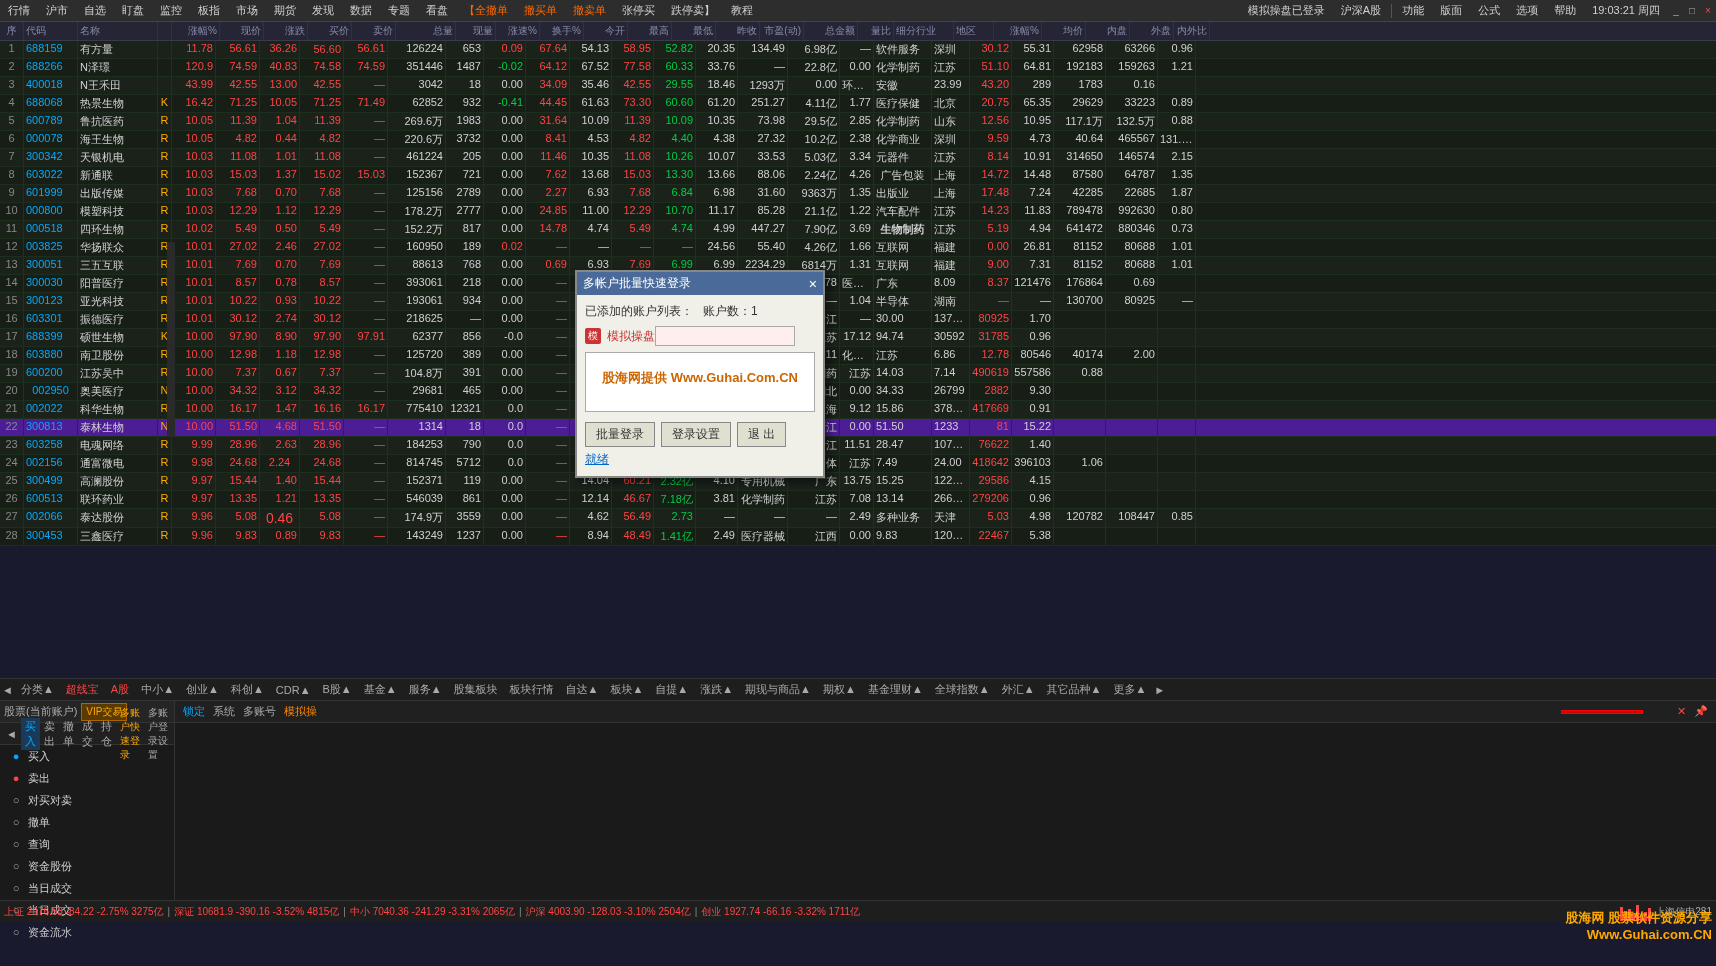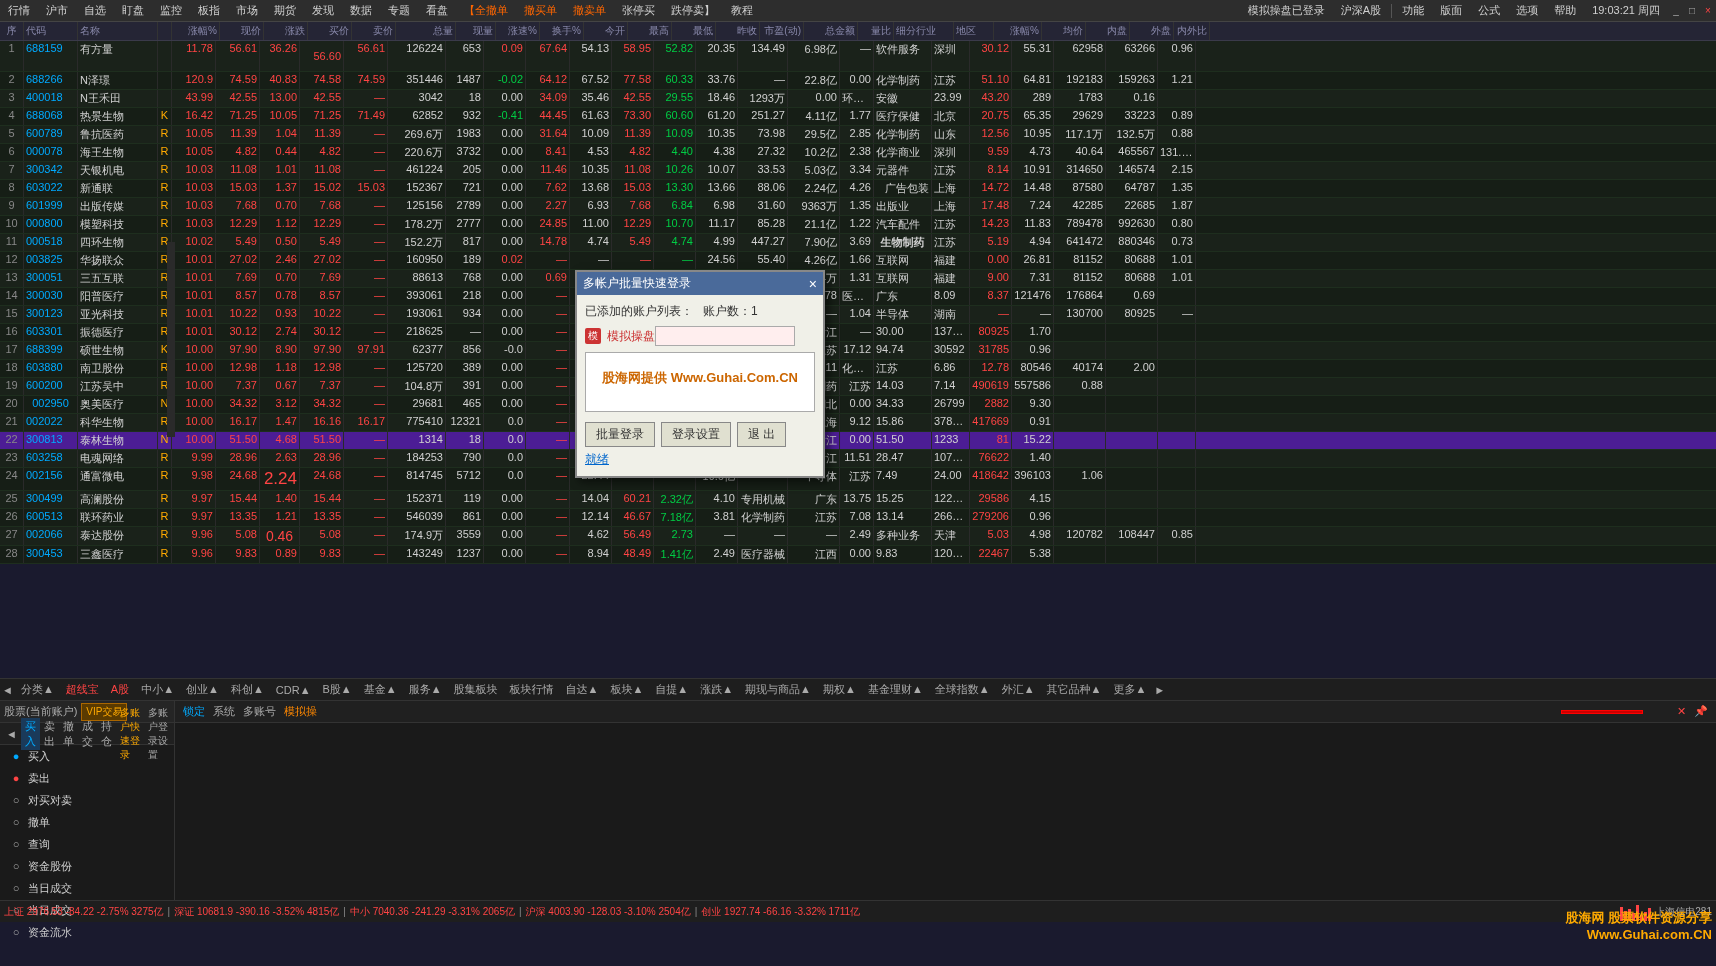--- a/index.html
+++ b/index.html
@@ -177,21 +177,21 @@
 
     <div id="table-body">
         <div class="table-row" style="background: rgb(26, 34, 26);">
           <div class="col" style="width: 24px; min-width: 24px; max-width: 24px; text-align: center; color: rgb(136, 136, 136); font-size: 11px; padding: 1px 2px; border-right: 1px solid rgb(42, 42, 42); overflow: hidden; white-space: nowrap;">1</div>
           <div class="col" style="width: 54px; min-width: 54px; max-width: 54px; text-align: left; color: rgb(0, 170, 255); font-size: 11px; padding: 1px 2px; border-right: 1px solid rgb(42, 42, 42); overflow: hidden; white-space: nowrap;">688159</div>
           <div class="col" style="width: 80px; min-width: 80px; max-width: 80px; text-align: left; color: rgb(208, 208, 208); font-size: 11px; padding: 1px 2px; border-right: 1px solid rgb(42, 42, 42); overflow: hidden; white-space: nowrap;">有方量</div>
           <div class="col" style="width: 14px; min-width: 14px; max-width: 14px; text-align: center; color: rgb(255, 170, 0); font-size: 11px; padding: 1px 2px; border-right: 1px solid rgb(42, 42, 42); overflow: hidden; white-space: nowrap;"></div>
           <div class="col" style="width: 44px; min-width: 44px; max-width: 44px; text-align: right; color: rgb(255, 68, 68); font-size: 11px; padding: 1px 2px; border-right: 1px solid rgb(42, 42, 42); overflow: hidden; white-space: nowrap;">11.78</div>
           <div class="col" style="width: 44px; min-width: 44px; max-width: 44px; text-align: right; color: rgb(255, 68, 68); font-size: 11px; padding: 1px 2px; border-right: 1px solid rgb(42, 42, 42); overflow: hidden; white-space: nowrap;">56.61</div>
           <div class="col" style="width: 40px; min-width: 40px; max-width: 40px; text-align: right; color: rgb(255, 68, 68); font-size: 11px; padding: 1px 2px; border-right: 1px solid rgb(42, 42, 42); overflow: hidden; white-space: nowrap;">36.26</div>
-          <div class="col" style="width: 44px; min-width: 44px; max-width: 44px; text-align: right; color: rgb(255, 68, 68); font-size: 11px; padding: 9px 2px; border-right: 1px solid rgb(42, 42, 42); overflow: hidden; white-space: nowrap;">56.60</div>
+          <div class="col" style="width: 44px; min-width: 44px; max-width: 44px; text-align: right; color: rgb(255, 68, 68); font-size: 11px; padding: 2px 2px; border-right: 1px solid rgb(42, 42, 42); overflow: hidden; white-space: nowrap;">56.60</div>
           <div class="col" style="width: 44px; min-width: 44px; max-width: 44px; text-align: right; color: rgb(255, 68, 68); font-size: 11px; padding: 1px 2px; border-right: 1px solid rgb(42, 42, 42); overflow: hidden; white-space: nowrap;">56.61</div>
           <div class="col" style="width: 58px; min-width: 58px; max-width: 58px; text-align: right; color: rgb(208, 208, 208); font-size: 11px; padding: 1px 2px; border-right: 1px solid rgb(42, 42, 42); overflow: hidden; white-space: nowrap;">126224</div>
           <div class="col" style="width: 38px; min-width: 38px; max-width: 38px; text-align: right; color: rgb(208, 208, 208); font-size: 11px; padding: 1px 2px; border-right: 1px solid rgb(42, 42, 42); overflow: hidden; white-space: nowrap;">653</div>
           <div class="col" style="width: 42px; min-width: 42px; max-width: 42px; text-align: right; color: rgb(255, 68, 68); font-size: 11px; padding: 1px 2px; border-right: 1px solid rgb(42, 42, 42); overflow: hidden; white-space: nowrap;">0.09</div>
           <div class="col" style="width: 44px; min-width: 44px; max-width: 44px; text-align: right; color: rgb(255, 68, 68); font-size: 11px; padding: 1px 2px; border-right: 1px solid rgb(42, 42, 42); overflow: hidden; white-space: nowrap;">67.64</div>
           <div class="col" style="width: 42px; min-width: 42px; max-width: 42px; text-align: right; color: rgb(208, 208, 208); font-size: 11px; padding: 1px 2px; border-right: 1px solid rgb(42, 42, 42); overflow: hidden; white-space: nowrap;">54.13</div>
           <div class="col" style="width: 42px; min-width: 42px; max-width: 42px; text-align: right; color: rgb(255, 68, 68); font-size: 11px; padding: 1px 2px; border-right: 1px solid rgb(42, 42, 42); overflow: hidden; white-space: nowrap;">58.95</div>
           <div class="col" style="width: 42px; min-width: 42px; max-width: 42px; text-align: right; color: rgb(0, 204, 68); font-size: 11px; padding: 1px 2px; border-right: 1px solid rgb(42, 42, 42); overflow: hidden; white-space: nowrap;">52.82</div>
           <div class="col" style="width: 42px; min-width: 42px; max-width: 42px; text-align: right; color: rgb(208, 208, 208); font-size: 11px; padding: 1px 2px; border-right: 1px solid rgb(42, 42, 42); overflow: hidden; white-space: nowrap;">20.35</div>
           <div class="col" style="width: 50px; min-width: 50px; max-width: 50px; text-align: right; color: rgb(208, 208, 208); font-size: 11px; padding: 1px 2px; border-right: 1px solid rgb(42, 42, 42); overflow: hidden; white-space: nowrap;">134.49</div>
@@ -393,21 +393,21 @@
           <div class="col" style="width: 38px; min-width: 38px; max-width: 38px; text-align: right; color: rgb(208, 208, 208); font-size: 11px; padding: 1px 2px; border-right: 1px solid rgb(42, 42, 42); overflow: hidden; white-space: nowrap;">721</div>
           <div class="col" style="width: 42px; min-width: 42px; max-width: 42px; text-align: right; color: rgb(208, 208, 208); font-size: 11px; padding: 1px 2px; border-right: 1px solid rgb(42, 42, 42); overflow: hidden; white-space: nowrap;">0.00</div>
           <div class="col" style="width: 44px; min-width: 44px; max-width: 44px; text-align: right; color: rgb(255, 68, 68); font-size: 11px; padding: 1px 2px; border-right: 1px solid rgb(42, 42, 42); overflow: hidden; white-space: nowrap;">7.62</div>
           <div class="col" style="width: 42px; min-width: 42px; max-width: 42px; text-align: right; color: rgb(208, 208, 208); font-size: 11px; padding: 1px 2px; border-right: 1px solid rgb(42, 42, 42); overflow: hidden; white-space: nowrap;">13.68</div>
           <div class="col" style="width: 42px; min-width: 42px; max-width: 42px; text-align: right; color: rgb(255, 68, 68); font-size: 11px; padding: 1px 2px; border-right: 1px solid rgb(42, 42, 42); overflow: hidden; white-space: nowrap;">15.03</div>
           <div class="col" style="width: 42px; min-width: 42px; max-width: 42px; text-align: right; color: rgb(0, 204, 68); font-size: 11px; padding: 1px 2px; border-right: 1px solid rgb(42, 42, 42); overflow: hidden; white-space: nowrap;">13.30</div>
           <div class="col" style="width: 42px; min-width: 42px; max-width: 42px; text-align: right; color: rgb(208, 208, 208); font-size: 11px; padding: 1px 2px; border-right: 1px solid rgb(42, 42, 42); overflow: hidden; white-space: nowrap;">13.66</div>
           <div class="col" style="width: 50px; min-width: 50px; max-width: 50px; text-align: right; color: rgb(208, 208, 208); font-size: 11px; padding: 1px 2px; border-right: 1px solid rgb(42, 42, 42); overflow: hidden; white-space: nowrap;">88.06</div>
           <div class="col" style="width: 52px; min-width: 52px; max-width: 52px; text-align: right; color: rgb(208, 208, 208); font-size: 11px; padding: 1px 2px; border-right: 1px solid rgb(42, 42, 42); overflow: hidden; white-space: nowrap;">2.24亿</div>
           <div class="col" style="width: 34px; min-width: 34px; max-width: 34px; text-align: right; color: rgb(208, 208, 208); font-size: 11px; padding: 1px 2px; border-right: 1px solid rgb(42, 42, 42); overflow: hidden; white-space: nowrap;">4.26</div>
-          <div class="col" style="width: 58px; min-width: 58px; max-width: 58px; text-align: right; color: rgb(208, 208, 208); font-size: 11px; padding: 1px 2px; border-right: 1px solid rgb(42, 42, 42); overflow: hidden; white-space: nowrap;">广告包装</div>
+          <div class="col" style="width: 58px; min-width: 58px; max-width: 58px; text-align: center; color: rgb(208, 208, 208); font-size: 11px; padding: 1px 2px; border-right: 1px solid rgb(42, 42, 42); overflow: hidden; white-space: nowrap;">广告包装</div>
           <div class="col" style="width: 38px; min-width: 38px; max-width: 38px; text-align: left; color: rgb(208, 208, 208); font-size: 11px; padding: 1px 2px; border-right: 1px solid rgb(42, 42, 42); overflow: hidden; white-space: nowrap;">上海</div>
           <div class="col" style="width: 42px; min-width: 42px; max-width: 42px; text-align: right; color: rgb(255, 68, 68); font-size: 11px; padding: 1px 2px; border-right: 1px solid rgb(42, 42, 42); overflow: hidden; white-space: nowrap;">14.72</div>
           <div class="col" style="width: 42px; min-width: 42px; max-width: 42px; text-align: right; color: rgb(208, 208, 208); font-size: 11px; padding: 1px 2px; border-right: 1px solid rgb(42, 42, 42); overflow: hidden; white-space: nowrap;">14.48</div>
           <div class="col" style="width: 52px; min-width: 52px; max-width: 52px; text-align: right; color: rgb(208, 208, 208); font-size: 11px; padding: 1px 2px; border-right: 1px solid rgb(42, 42, 42); overflow: hidden; white-space: nowrap;">87580</div>
           <div class="col" style="width: 52px; min-width: 52px; max-width: 52px; text-align: right; color: rgb(208, 208, 208); font-size: 11px; padding: 1px 2px; border-right: 1px solid rgb(42, 42, 42); overflow: hidden; white-space: nowrap;">64787</div>
           <div class="col" style="width: 38px; min-width: 38px; max-width: 38px; text-align: right; color: rgb(208, 208, 208); font-size: 11px; padding: 1px 2px; border-right: 1px solid rgb(42, 42, 42); overflow: hidden; white-space: nowrap;">1.35</div>
         </div>
         <div class="table-row" style="background: rgb(26, 34, 26);">
           <div class="col" style="width: 24px; min-width: 24px; max-width: 24px; text-align: center; color: rgb(136, 136, 136); font-size: 11px; padding: 1px 2px; border-right: 1px solid rgb(42, 42, 42); overflow: hidden; white-space: nowrap;">9</div>
           <div class="col" style="width: 54px; min-width: 54px; max-width: 54px; text-align: left; color: rgb(0, 170, 255); font-size: 11px; padding: 1px 2px; border-right: 1px solid rgb(42, 42, 42); overflow: hidden; white-space: nowrap;">601999</div>
@@ -843,21 +843,21 @@
           <div class="col" style="width: 52px; min-width: 52px; max-width: 52px; text-align: right; color: rgb(208, 208, 208); font-size: 11px; padding: 1px 2px; border-right: 1px solid rgb(42, 42, 42); overflow: hidden; white-space: nowrap;"></div>
           <div class="col" style="width: 38px; min-width: 38px; max-width: 38px; text-align: right; color: rgb(208, 208, 208); font-size: 11px; padding: 1px 2px; border-right: 1px solid rgb(42, 42, 42); overflow: hidden; white-space: nowrap;"></div>
         </div>
         <div class="table-row" style="background: rgb(22, 30, 22);">
           <div class="col" style="width: 24px; min-width: 24px; max-width: 24px; text-align: center; color: rgb(136, 136, 136); font-size: 11px; padding: 1px 2px; border-right: 1px solid rgb(42, 42, 42); overflow: hidden; white-space: nowrap;">24</div>
           <div class="col" style="width: 54px; min-width: 54px; max-width: 54px; text-align: left; color: rgb(0, 170, 255); font-size: 11px; padding: 1px 2px; border-right: 1px solid rgb(42, 42, 42); overflow: hidden; white-space: nowrap;">002156</div>
           <div class="col" style="width: 80px; min-width: 80px; max-width: 80px; text-align: left; color: rgb(208, 208, 208); font-size: 11px; padding: 1px 2px; border-right: 1px solid rgb(42, 42, 42); overflow: hidden; white-space: nowrap;">通富微电</div>
           <div class="col" style="width: 14px; min-width: 14px; max-width: 14px; text-align: center; color: rgb(255, 170, 0); font-size: 11px; padding: 1px 2px; border-right: 1px solid rgb(42, 42, 42); overflow: hidden; white-space: nowrap;">R</div>
           <div class="col" style="width: 44px; min-width: 44px; max-width: 44px; text-align: right; color: rgb(255, 68, 68); font-size: 11px; padding: 1px 2px; border-right: 1px solid rgb(42, 42, 42); overflow: hidden; white-space: nowrap;">9.98</div>
           <div class="col" style="width: 44px; min-width: 44px; max-width: 44px; text-align: right; color: rgb(255, 68, 68); font-size: 11px; padding: 1px 2px; border-right: 1px solid rgb(42, 42, 42); overflow: hidden; white-space: nowrap;">24.68</div>
-          <div class="col" style="width: 40px; min-width: 40px; max-width: 40px; text-align: right; color: rgb(255, 68, 68); font-size: 17px; padding: 1px 2px; border-right: 1px solid rgb(42, 42, 42); overflow: hidden; white-space: nowrap;">2.24</div>
+          <div class="col" style="width: 40px; min-width: 40px; max-width: 40px; text-align: center; color: rgb(255, 68, 68); font-size: 11px; padding: 1px 2px; border-right: 1px solid rgb(42, 42, 42); overflow: hidden; white-space: nowrap;">2.24</div>
           <div class="col" style="width: 44px; min-width: 44px; max-width: 44px; text-align: right; color: rgb(255, 68, 68); font-size: 11px; padding: 1px 2px; border-right: 1px solid rgb(42, 42, 42); overflow: hidden; white-space: nowrap;">24.68</div>
           <div class="col" style="width: 44px; min-width: 44px; max-width: 44px; text-align: right; color: rgb(255, 68, 68); font-size: 11px; padding: 1px 2px; border-right: 1px solid rgb(42, 42, 42); overflow: hidden; white-space: nowrap;">—</div>
           <div class="col" style="width: 58px; min-width: 58px; max-width: 58px; text-align: right; color: rgb(208, 208, 208); font-size: 11px; padding: 1px 2px; border-right: 1px solid rgb(42, 42, 42); overflow: hidden; white-space: nowrap;">814745</div>
           <div class="col" style="width: 38px; min-width: 38px; max-width: 38px; text-align: right; color: rgb(208, 208, 208); font-size: 11px; padding: 1px 2px; border-right: 1px solid rgb(42, 42, 42); overflow: hidden; white-space: nowrap;">5712</div>
           <div class="col" style="width: 42px; min-width: 42px; max-width: 42px; text-align: right; color: rgb(208, 208, 208); font-size: 11px; padding: 1px 2px; border-right: 1px solid rgb(42, 42, 42); overflow: hidden; white-space: nowrap;">0.0</div>
           <div class="col" style="width: 44px; min-width: 44px; max-width: 44px; text-align: right; color: rgb(255, 68, 68); font-size: 11px; padding: 1px 2px; border-right: 1px solid rgb(42, 42, 42); overflow: hidden; white-space: nowrap;">—</div>
           <div class="col" style="width: 42px; min-width: 42px; max-width: 42px; text-align: right; color: rgb(208, 208, 208); font-size: 11px; padding: 1px 2px; border-right: 1px solid rgb(42, 42, 42); overflow: hidden; white-space: nowrap;">22.44</div>
           <div class="col" style="width: 42px; min-width: 42px; max-width: 42px; text-align: right; color: rgb(255, 68, 68); font-size: 11px; padding: 1px 2px; border-right: 1px solid rgb(42, 42, 42); overflow: hidden; white-space: nowrap;">—</div>
           <div class="col" style="width: 42px; min-width: 42px; max-width: 42px; text-align: right; color: rgb(0, 204, 68); font-size: 11px; padding: 1px 2px; border-right: 1px solid rgb(42, 42, 42); overflow: hidden; white-space: nowrap;">—</div>
           <div class="col" style="width: 42px; min-width: 42px; max-width: 42px; text-align: right; color: rgb(208, 208, 208); font-size: 11px; padding: 1px 2px; border-right: 1px solid rgb(42, 42, 42); overflow: hidden; white-space: nowrap;">19.6亿</div>

